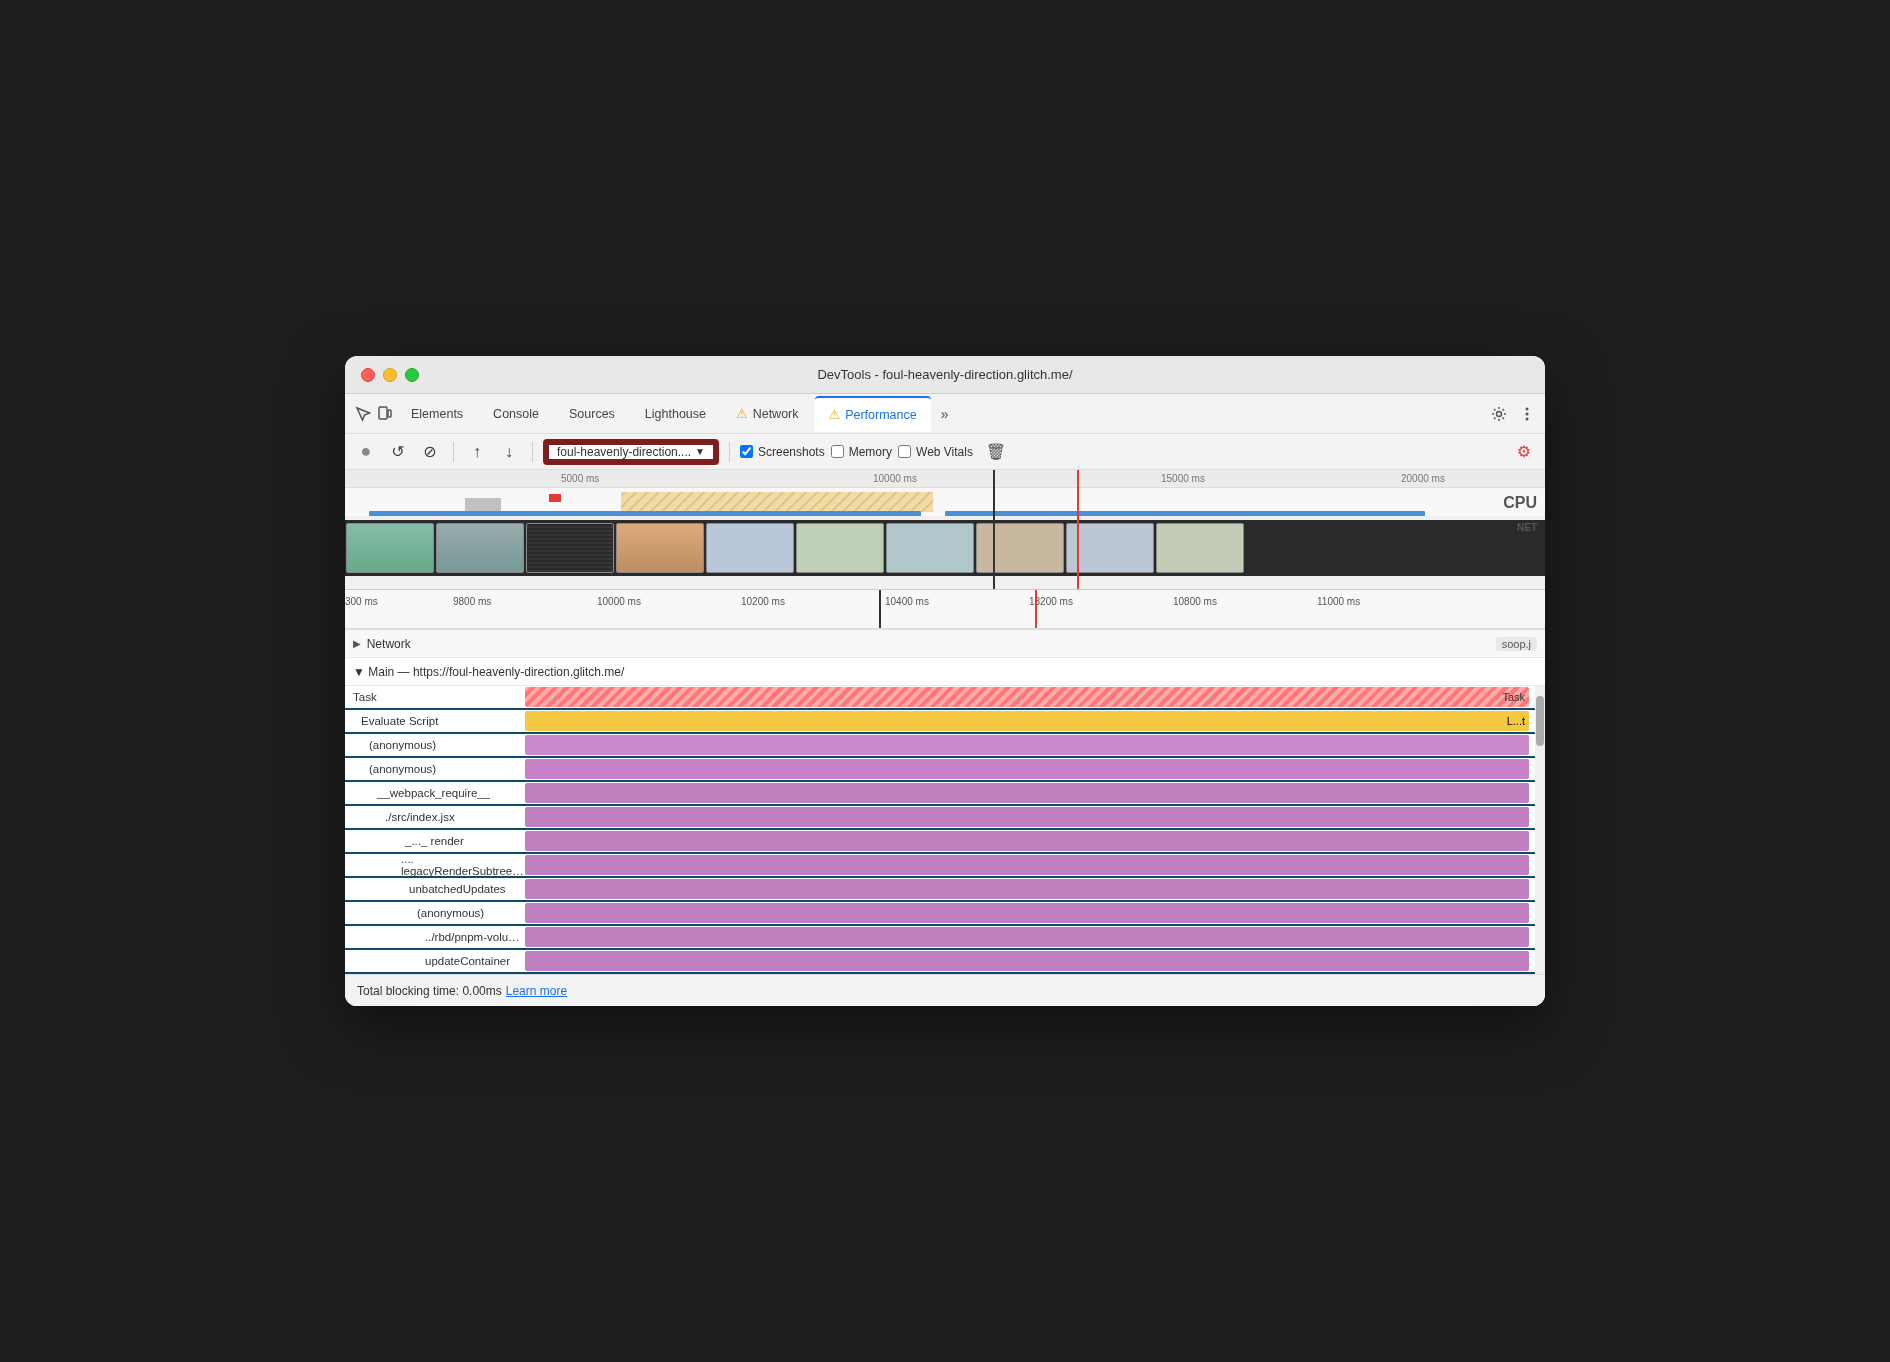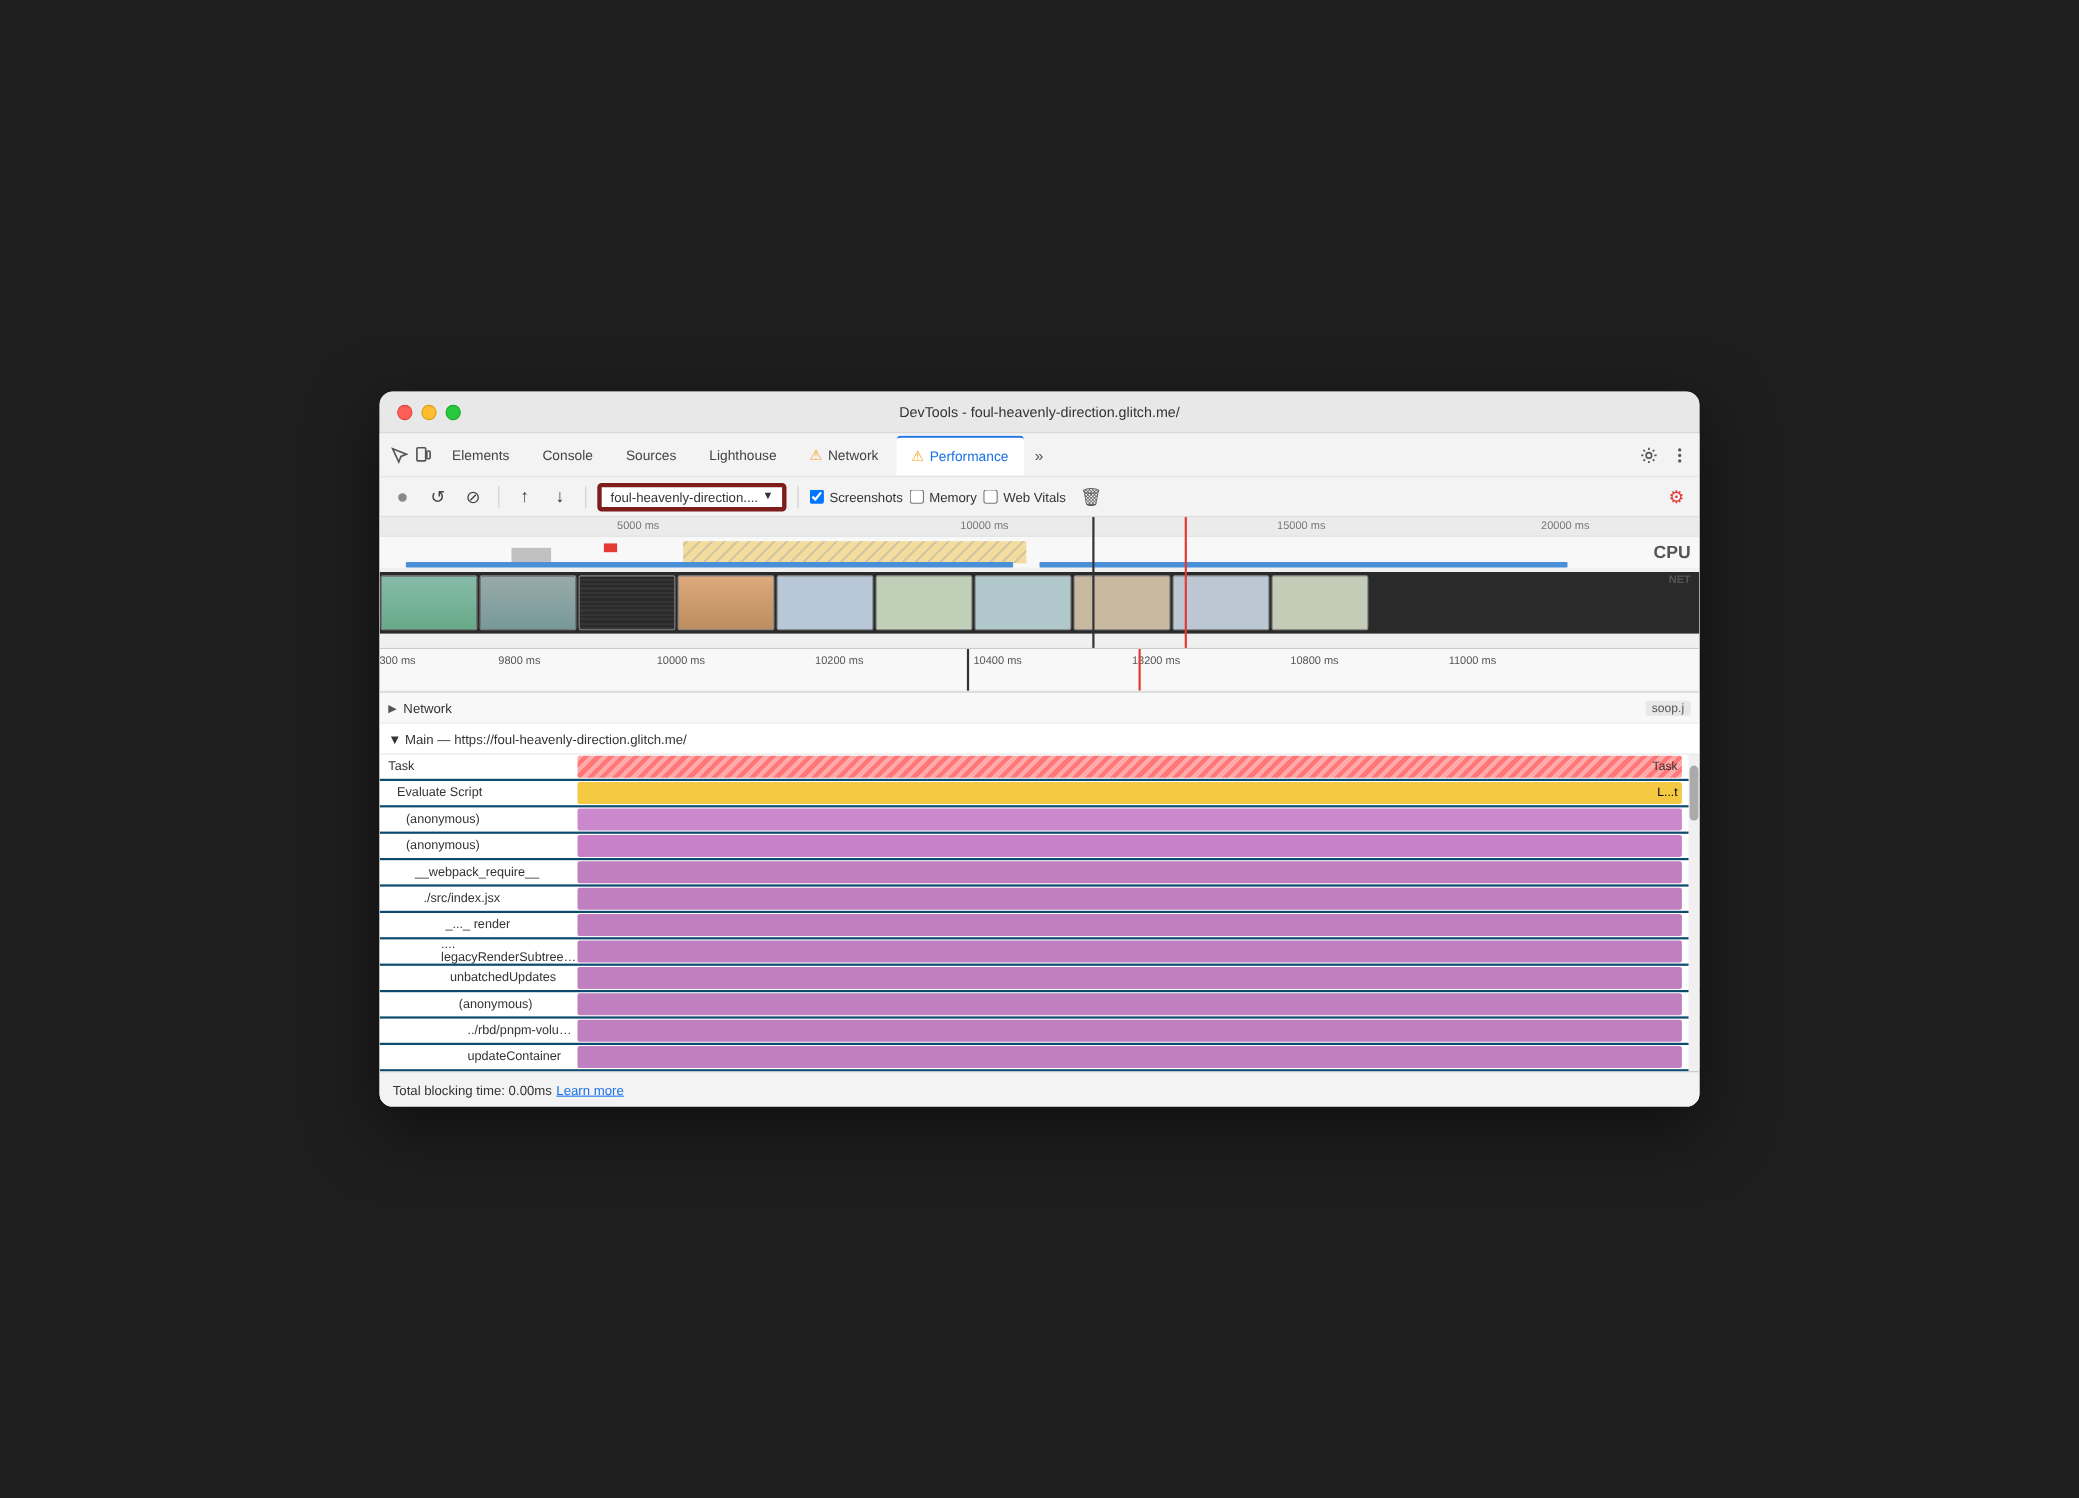--- a/index.html
+++ b/index.html
@@ -127,21 +127,21 @@
       border-radius: 3px;
     }
     .toolbar-divider {
       width: 1px;
       height: 20px;
       background: #ccc;
       margin: 0 4px;
     }
     .toolbar-select {
       background: #fff;
-      border: 4px solid #7f1d1d;
+      border: 6px solid #7f1d1d;
       border-radius: 4px;
       padding: 2px 8px;
       font-size: 12px;
       color: #333;
       height: 26px;
       display: flex;
       align-items: center;
       gap: 4px;
       cursor: pointer;
     }

